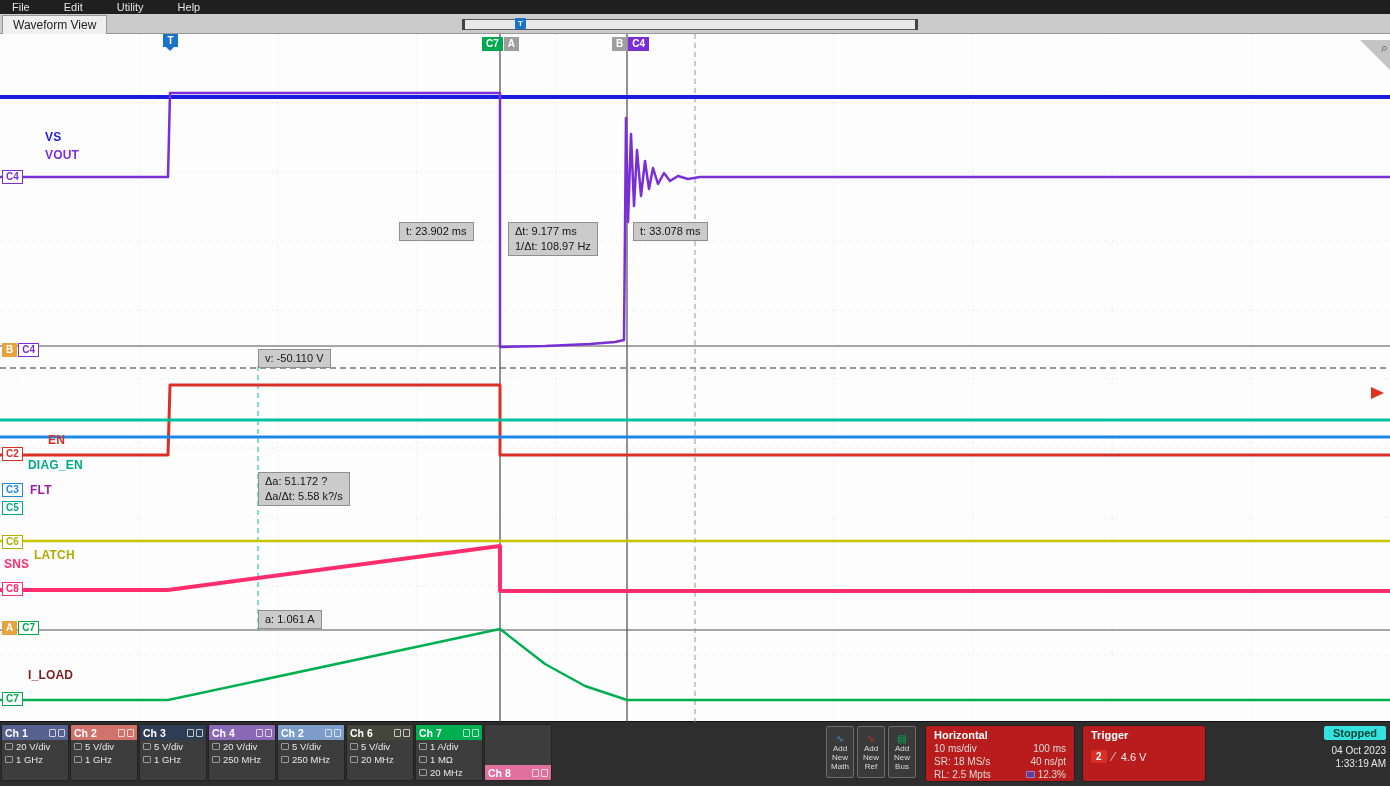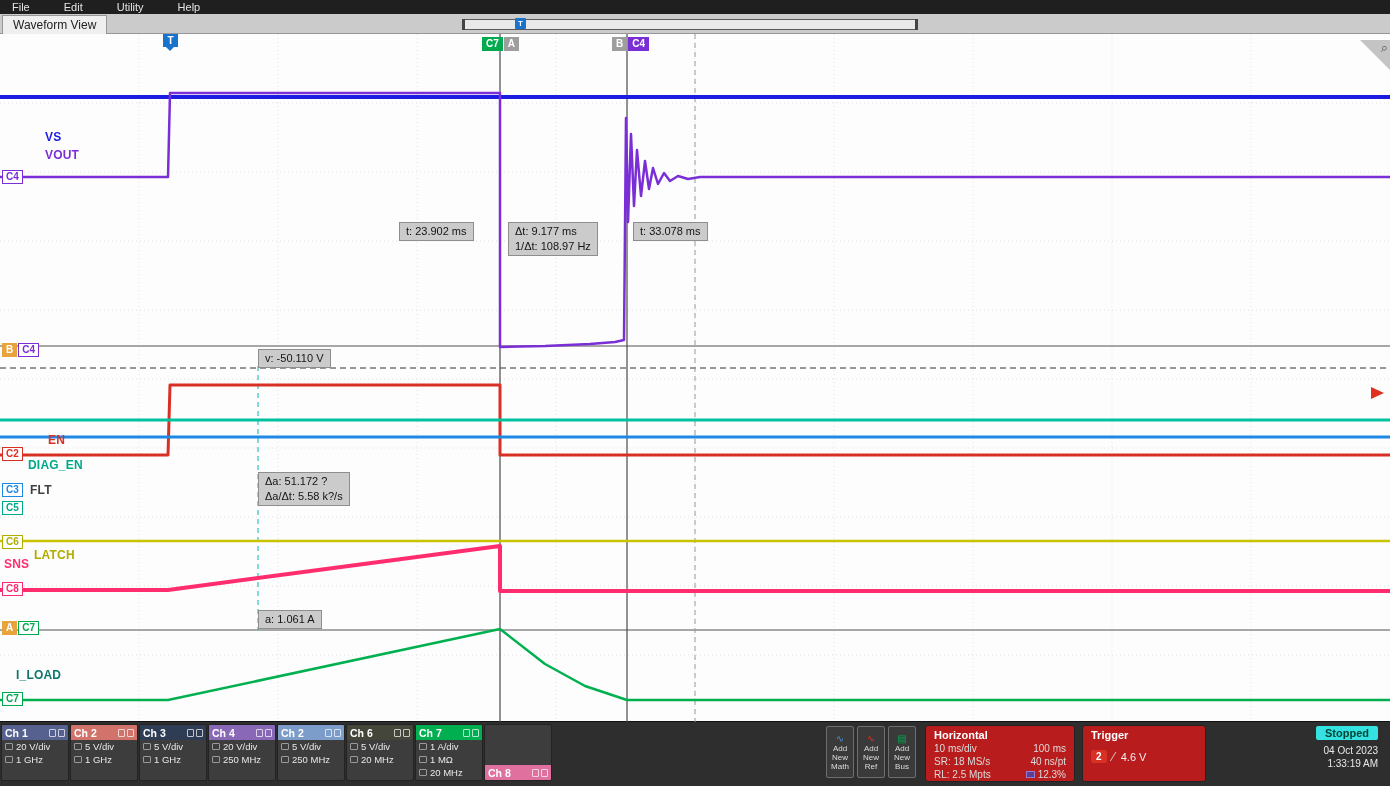--- a/index.html
+++ b/index.html
@@ -52,21 +52,21 @@
   .panel{position:absolute;top:3px;height:57px;background:#b91c1c;border-radius:3px;padding:3px 8px;color:#dcdcdc;font-size:10px;border:1px solid #232323;}
   .panel h4{margin:0 0 1px 0;font-size:11px;color:#fff;font-weight:bold;}
   .prow{display:flex;justify-content:space-between;gap:10px;line-height:13px;}
   #horizontal-panel{left:925px;width:150px;}
   #trigger-panel{left:1082px;width:124px;}
   #acquisition-panel{left:1212px;width:112px;}
   .mini-icon{width:9px;height:7px;border:1px solid #9a7ad0;background:#5d3f96;display:inline-block;margin-right:3px;}
   .trow{display:flex;align-items:center;gap:6px;margin-top:8px;font-size:11px;color:#eee;}
   .zbadge{background:#d93025;color:#fff;border-radius:2px;padding:0 5px;font-size:10px;font-weight:bold;line-height:13px;}
   .slope{color:#ccc;font-size:13px;}
-  #status{position:absolute;right:12px;top:4px;width:62px;text-align:center;}
+  #status{position:absolute;right:4px;top:4px;width:62px;text-align:center;}
   .stopped{background:#35e2e2;color:#043;border-radius:2px;font-size:11px;font-weight:bold;padding:1px 2px;margin-bottom:4px;}
   .dt-text{color:#e8e8e8;font-size:10px;line-height:13px;text-align:right;}
 </style>
 </head>
 <body>
 
 <div class="menu-bar" id="menu-bar">
     <span class="menu-item">File</span>
     <span class="menu-item">Edit</span>
     <span class="menu-item">Utility</span>
@@ -127,24 +127,24 @@
 
   <div class="trig-flag">T</div>
   <div class="zoom-corner">
       <span>⌕</span>
     </div>
   <div id="overlay-layer">
       <span class="wave-label" style="left: 45px; top: 96px; color: rgb(28, 28, 224);">VS</span>
       <span class="wave-label" style="left: 45px; top: 114px; color: rgb(122, 47, 214);">VOUT</span>
       <span class="wave-label" style="left: 48px; top: 399px; color: rgb(217, 48, 37);">EN</span>
       <span class="wave-label" style="left: 28px; top: 424px; color: rgb(0, 168, 138);">DIAG_EN</span>
-      <span class="wave-label" style="left: 30px; top: 449px; color: #404040;">FLT</span>
+      <span class="wave-label" style="left: 30px; top: 449px; color: #a21caf;">FLT</span>
       <span class="wave-label" style="left: 34px; top: 514px; color: rgb(176, 172, 0);">LATCH</span>
       <span class="wave-label" style="left: 4px; top: 523px; color: rgb(255, 45, 110);">SNS</span>
-      <span class="wave-label" style="left: 16px; top: 634px; color: #0f766e; text-align: right;">I_LOAD</span>
+      <span class="wave-label" style="left: 28px; top: 634px; color: #7f1d1d; text-align: right;">I_LOAD</span>
       <div class="tag" style="top: 136px;">
         <span class="chip" style="border-color: rgb(122, 47, 214); color: rgb(122, 47, 214);">C4</span>
       </div>
       <div class="tag" style="top: 309px;">
         <span class="chip filled" style="border-color: rgb(232, 163, 61); background: rgb(232, 163, 61);">B</span>
         <span class="chip" style="border-color: rgb(122, 47, 214); color: rgb(122, 47, 214);">C4</span>
       </div>
       <div class="tag" style="top: 413px;">
         <span class="chip" style="border-color: rgb(217, 48, 37); color: rgb(217, 48, 37);">C2</span>
       </div>

